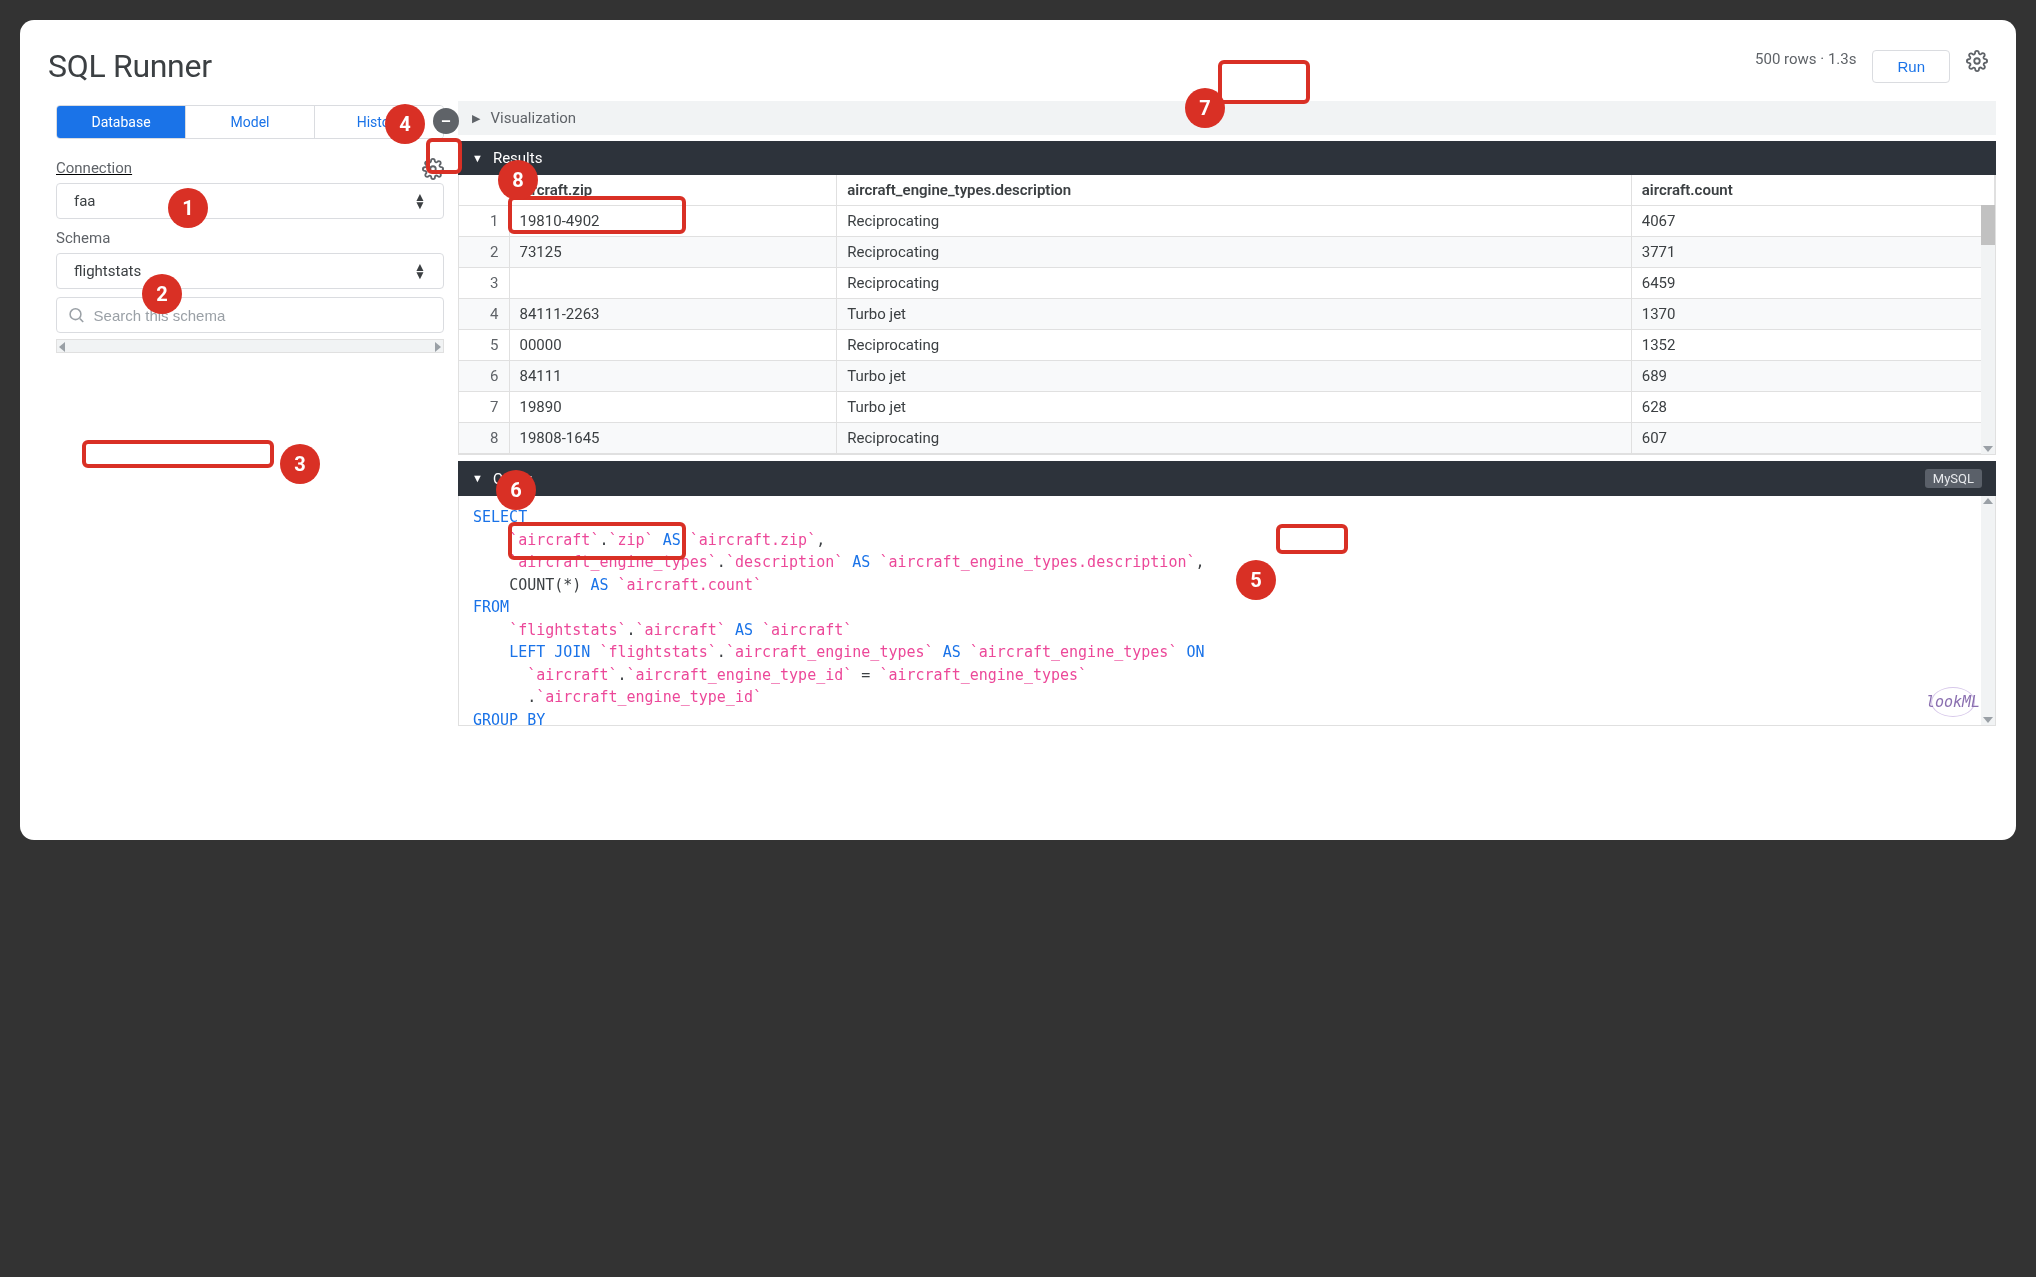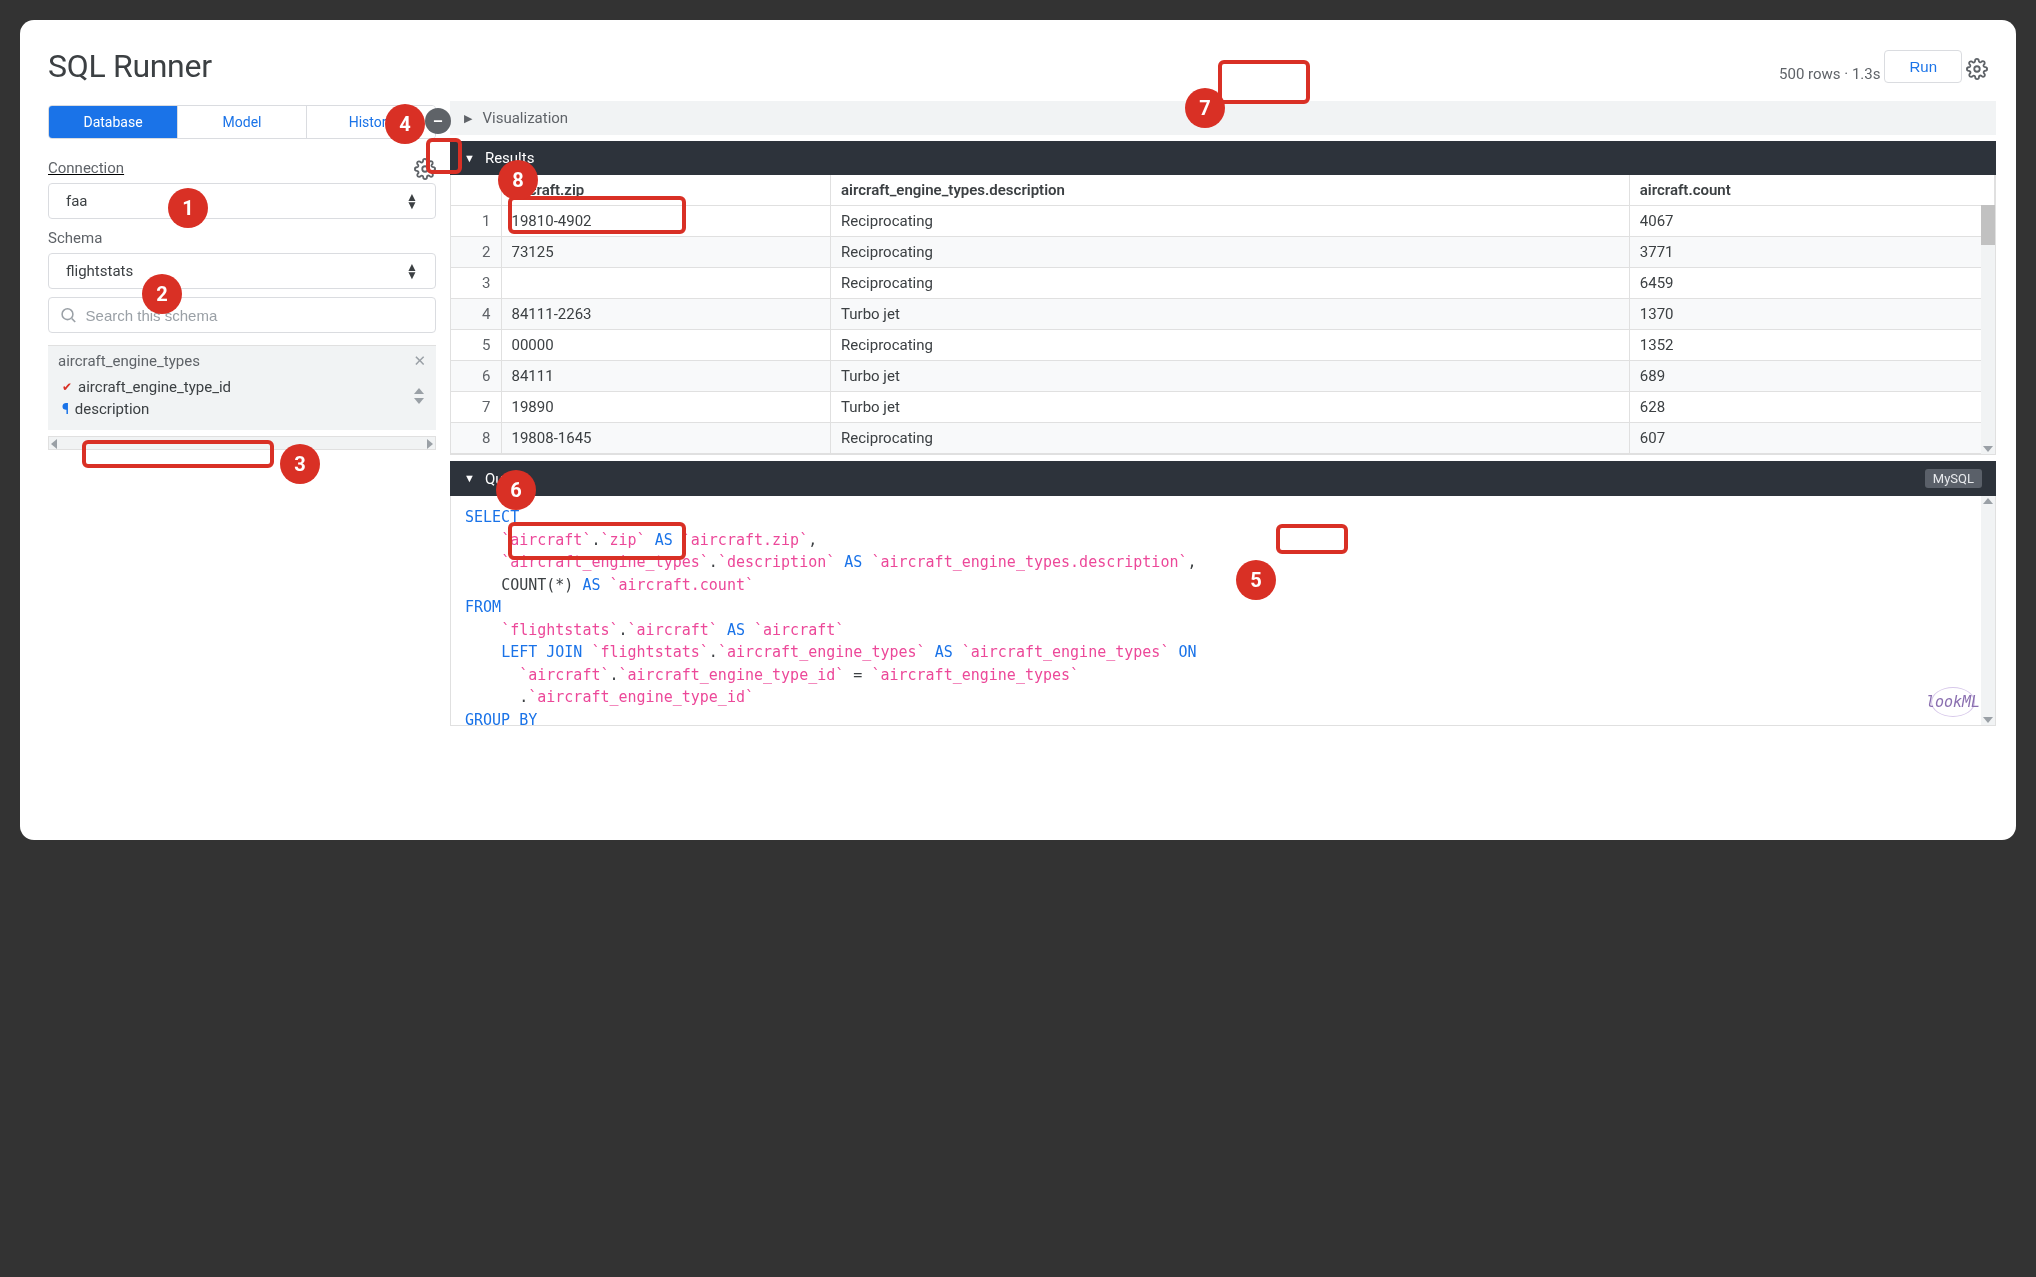--- a/index.html
+++ b/index.html
@@ -25,22 +25,22 @@
     padding: 27px 28px 10px 28px;
   }
   .titlebar h1 {
     font-size: 32px;
     font-weight: 400;
     color: #3c4043;
     letter-spacing: -0.3px;
   }
   .titlebar-right {
     display: flex;
-    align-items: flex-end;
-    gap: 4px;
+    align-items: flex-start;
+    gap: 16px;
   }
   .stats {
     color: #5f6368;
     font-size: 15px;
   }
   .run-btn {
     border: 1px solid #dadce0;
     background: #fff;
     color: #1a73e8;
     padding: 7px 24px;
@@ -51,20 +51,21 @@
   .gear-btn {
     border: none;
     background: none;
     cursor: pointer;
     color: #5f6368;
   }
   .body {
     display: flex;
     flex: 1;
     min-height: 0;
+    margin-left: 8px;
   }
   
   .left {
     width: 430px;
     padding: 10px 14px 0 28px;
     display: flex;
     flex-direction: column;
     position: relative;
   }
   .tabs {
@@ -349,40 +350,20 @@
       </div>
 
       <div class="search">
         <svg class="magnify" viewBox="0 0 24 24" fill="none" stroke="currentColor" stroke-width="2">
             <circle cx="11" cy="11" r="7"></circle>
             <line x1="21" y1="21" x2="16.65" y2="16.65"></line>
           </svg>
         <input placeholder="Search this schema" style="">
       </div>
 
-      <div class="table-block">
-        <div class="table-title">
-          <span>aircraft_engine_types</span>
-          <span class="close-x">✕</span>
-        </div>
-        <div class="col-list">
-          <div class="col-item">
-            <span class="tick">✔</span>
-            <span>aircraft_engine_type_id</span>
-          </div>
-          <div class="col-item">
-            <span class="para">¶</span>
-            <span>description</span>
-          </div>
-        </div>
-        <div class="vscroll-hint">
-          <span class="up"></span>
-            <span class="dn"></span>
-        </div>
-      </div>
       <div class="hscroll"></div>
     </div>
 
     <div class="right">
       <div class="section-bar">
         <span class="caret">▶</span>
         <span>Visualization</span>
       </div>
 
       <div class="section-bar dark">

